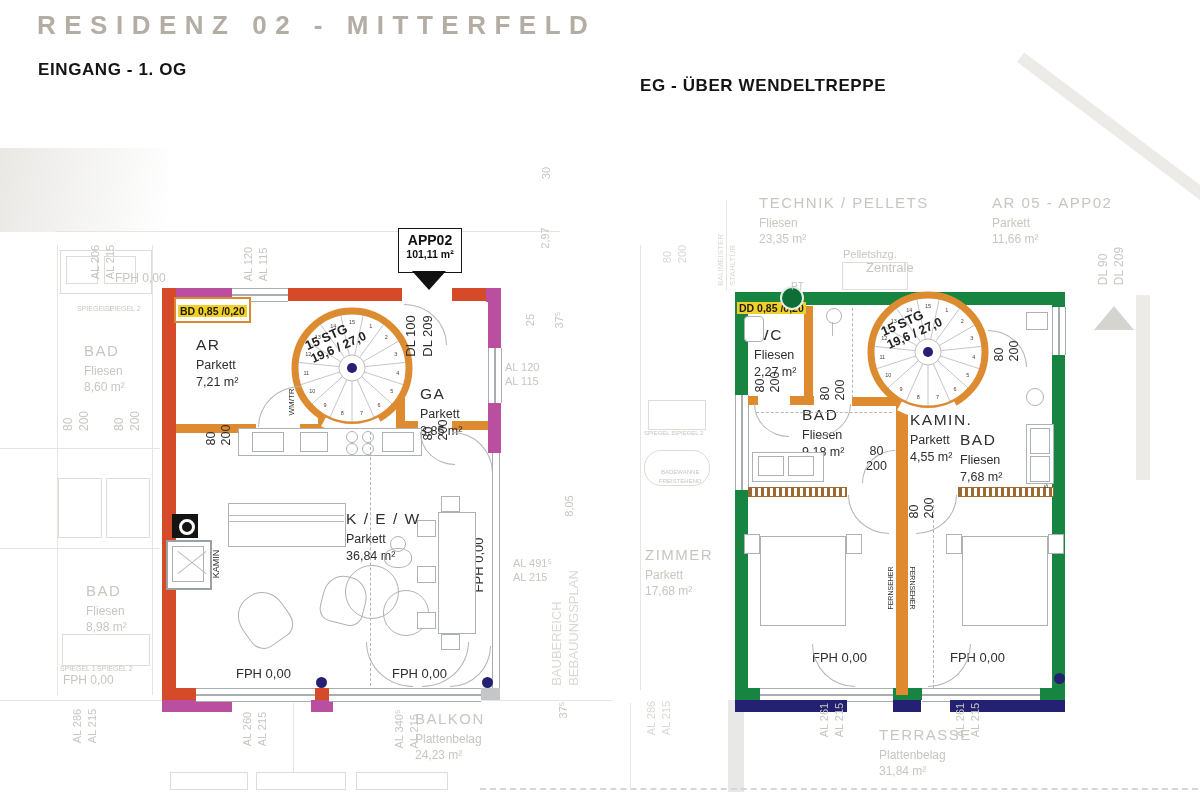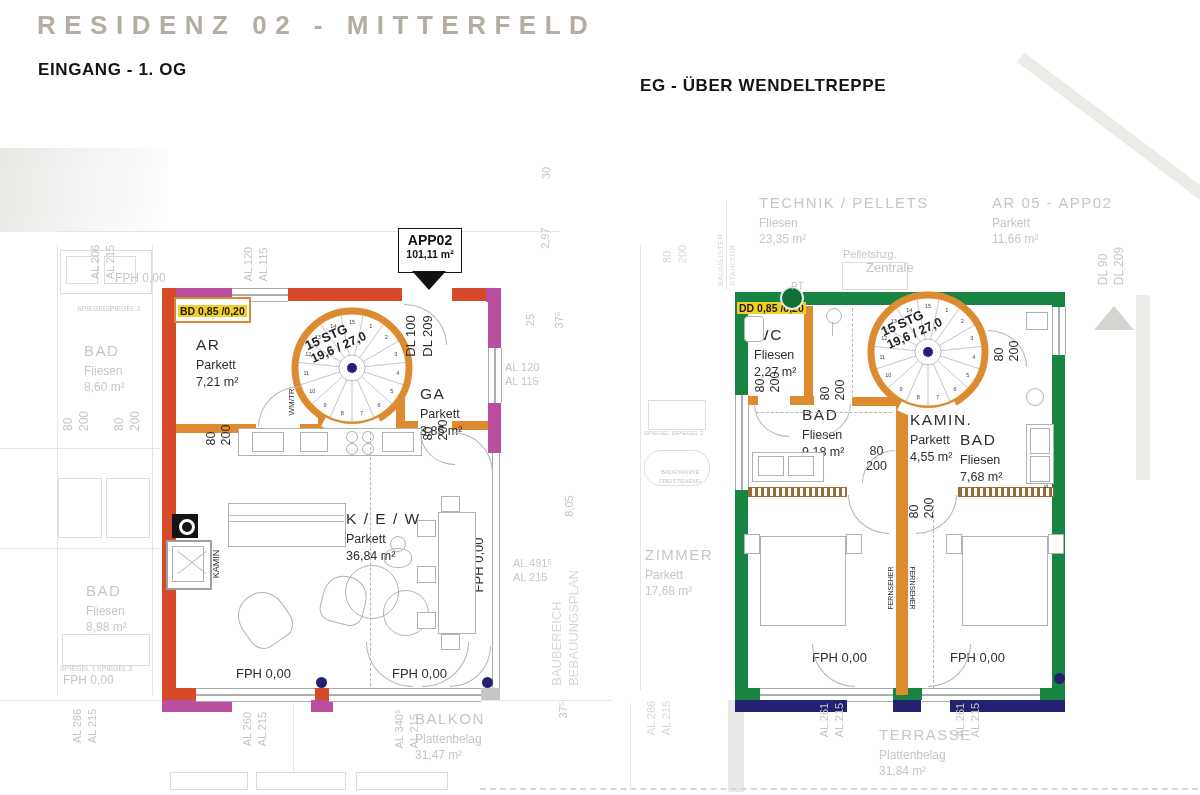--- a/index.html
+++ b/index.html
@@ -446,21 +446,21 @@
         <div style="font-size: 11px; line-height: 15px;">AL 260</div>
         <div style="font-size: 11px; line-height: 15px;">AL 215</div>
       </div>
       <div class="abs fade vrot" style="white-space: nowrap; left: 407px; top: 729px;">
         <div style="font-size: 11px; line-height: 15px;">AL 340⁵</div>
         <div style="font-size: 11px; line-height: 15px;">AL 215</div>
       </div>
       <div class="abs fade" style="white-space: nowrap; left: 415px; top: 710px;">
         <div style="font-size: 15px; letter-spacing: 1.5px; margin-bottom: 4px;">BALKON</div>
         <div style="font-size: 12px; line-height: 16px;">Plattenbelag</div>
-        <div style="font-size: 12px; line-height: 16px;">31,47 m²</div>
+        <div style="font-size: 12px; line-height: 16px;">24,23 m²</div>
       </div>
       <div class="abs fade" style="white-space: nowrap; left: 759px; top: 194px;">
         <div style="font-size: 15px; letter-spacing: 1.5px; margin-bottom: 4px;">TECHNIK / PELLETS</div>
         <div style="font-size: 12px; line-height: 16px;">Fliesen</div>
         <div style="font-size: 12px; line-height: 16px;">23,35 m²</div>
       </div>
       <div class="abs fade" style="text-align: center; white-space: nowrap; left: 826px; top: 247px;">
         <div style="font-size: 11px; line-height: 14px;">Pelletshzg.</div>
         <div style="font-size: 13px; line-height: 14px; margin-left: 40px;">Zentrale</div>
       </div>

